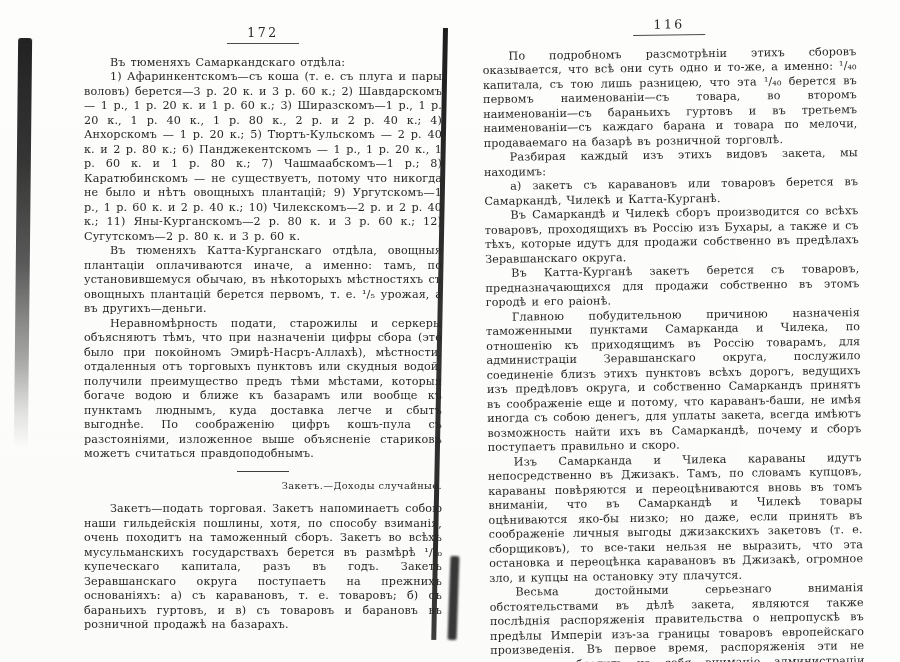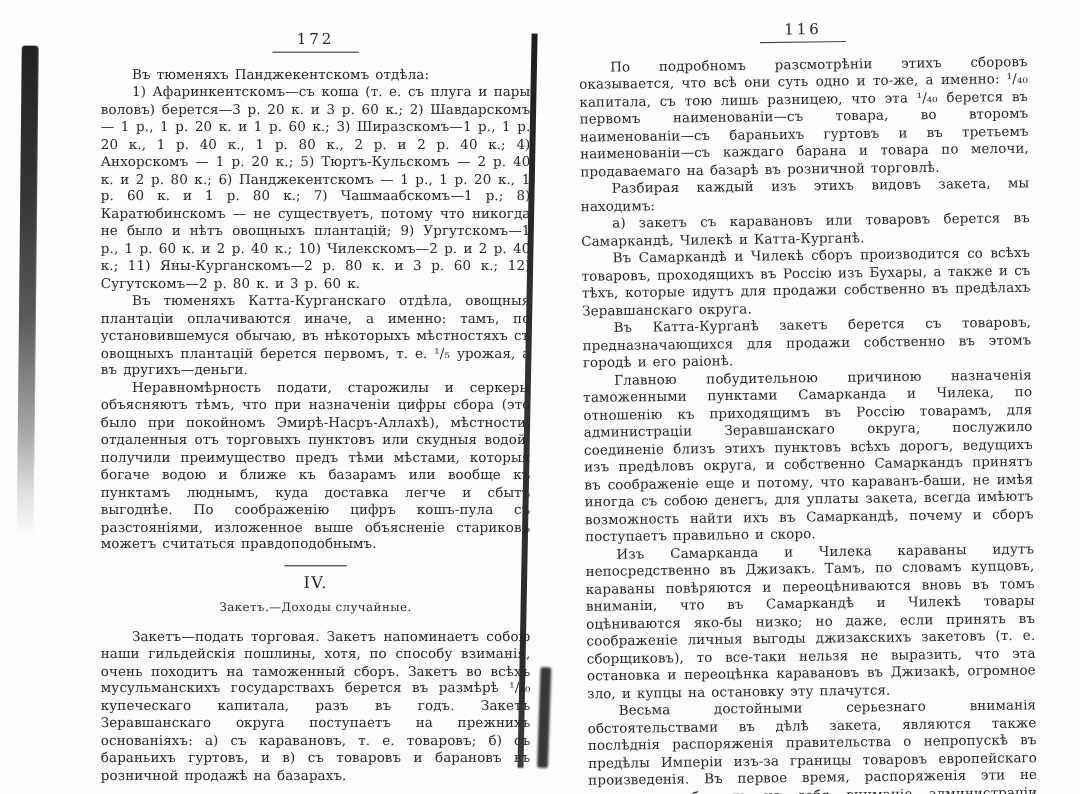--- a/index.html
+++ b/index.html
@@ -85,45 +85,44 @@
     border-top: 1.6px solid #3d3d3d;
     margin: 9px auto 7px auto;
   }
   .section-number {
     text-align: center;
     font-size: 13.5px;
     letter-spacing: 1px;
     margin: 2px 0 7px 0;
   }
   .section-subtitle {
-    text-align: center;
+    text-align: right;
     font-size: 9.8px;
     letter-spacing: 0.4px;
     margin: 0 0 9px 0;
   }
 </style>
 </head>
 <body>
 
 <div class="scan">
 
   <div class="binding-strip"></div>
   <div class="gutter-line"></div>
   <div class="gutter-bottom-blot"></div>
 
   <div class="page page-left">
     <div class="page-header">
       <span>172</span>
     </div>
-    <p>Въ тюменяхъ Панджекентскомъ отдѣла:</p>
+    <p>Въ тюменяхъ Самаркандскаго отдѣла:</p>
     <p>1) Афаринкентскомъ—съ коша (т. е. съ плуга и пары воловъ) берется—3 р. 20 к. и 3 р. 60 к.; 2) Шавдарскомъ — 1 р., 1 р. 20 к. и 1 р. 60 к.; 3) Ширазскомъ—1 р., 1 р. 20 к., 1 р. 40 к., 1 р. 80 к., 2 р. и 2 р. 40 к.; 4) Анхорскомъ — 1 р. 20 к.; 5) Тюртъ-Кульскомъ — 2 р. 40 к. и 2 р. 80 к.; 6) Панджекентскомъ — 1 р., 1 р. 20 к., 1 р. 60 к. и 1 р. 80 к.; 7) Чашмаабскомъ—1 р.; 8) Каратюбинскомъ — не существуетъ, потому что никогда не было и нѣтъ овощныхъ плантацій; 9) Ургутскомъ—1 р., 1 р. 60 к. и 2 р. 40 к.; 10) Чилекскомъ—2 р. и 2 р. 40 к.; 11) Яны-Курганскомъ—2 р. 80 к. и 3 р. 60 к.; 12) Сугутскомъ—2 р. 80 к. и 3 р. 60 к.</p>
     <p>Въ тюменяхъ Катта-Курганскаго отдѣла, овощныя плантаціи оплачиваются иначе, а именно: тамъ, по установившемуся обычаю, въ нѣкоторыхъ мѣстностяхъ съ овощныхъ плантацій берется первомъ, т. е. ¹/₅ урожая, а въ другихъ—деньги.</p>
     <p>Неравномѣрность подати, старожилы и серкеры объясняютъ тѣмъ, что при назначеніи цифры сбора (это было при покойномъ Эмирѣ-Насръ-Аллахѣ), мѣстности, отдаленныя отъ торговыхъ пунктовъ или скудныя водой, получили преимущество предъ тѣми мѣстами, которыя богаче водою и ближе къ базарамъ или вообще къ пунктамъ люднымъ, куда доставка легче и сбытъ выгоднѣе. По соображенію цифръ кошъ-пула съ разстояніями, изложенное выше объясненіе стариковъ можетъ считаться правдоподобнымъ.</p>
     <hr class="section-divider">
-    <div class="section-number">IV.</div>
     <div class="section-subtitle">Закетъ.—Доходы случайные.</div>
     <p>Закетъ—подать торговая. Закетъ напоминаетъ собою наши гильдейскія пошлины, хотя, по способу взиманія, очень походитъ на таможенный сборъ. Закетъ во всѣхъ мусульманскихъ государствахъ берется въ размѣрѣ ¹/₄₀ купеческаго капитала, разъ въ годъ. Закетъ Зеравшанскаго округа поступаетъ на прежнихъ основаніяхъ: а) съ каравановъ, т. е. товаровъ; б) съ бараньихъ гуртовъ, и в) съ товаровъ и барановъ въ розничной продажѣ на базарахъ.</p>
   </div>
 
   <div class="page page-right">
     <div class="page-header">
       <span>116</span>
     </div>
     <p>По подробномъ разсмотрѣніи этихъ сборовъ оказывается, что всѣ они суть одно и то-же, а именно: ¹/₄₀ капитала, съ тою лишь разницею, что эта ¹/₄₀ берется въ первомъ наименованіи—съ товара, во второмъ наименованіи—съ бараньихъ гуртовъ и въ третьемъ наименованіи—съ каждаго барана и товара по мелочи, продаваемаго на базарѣ въ розничной торговлѣ.</p>
     <p>Разбирая каждый изъ этихъ видовъ закета, мы находимъ:</p>

